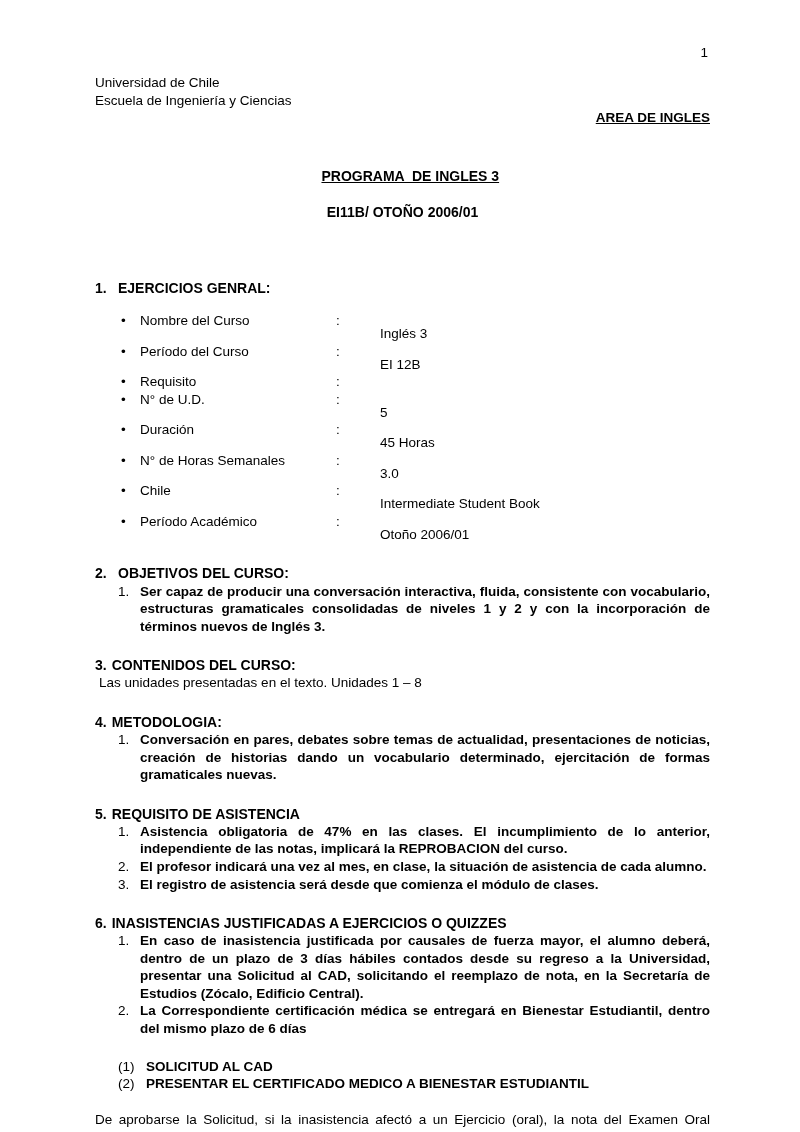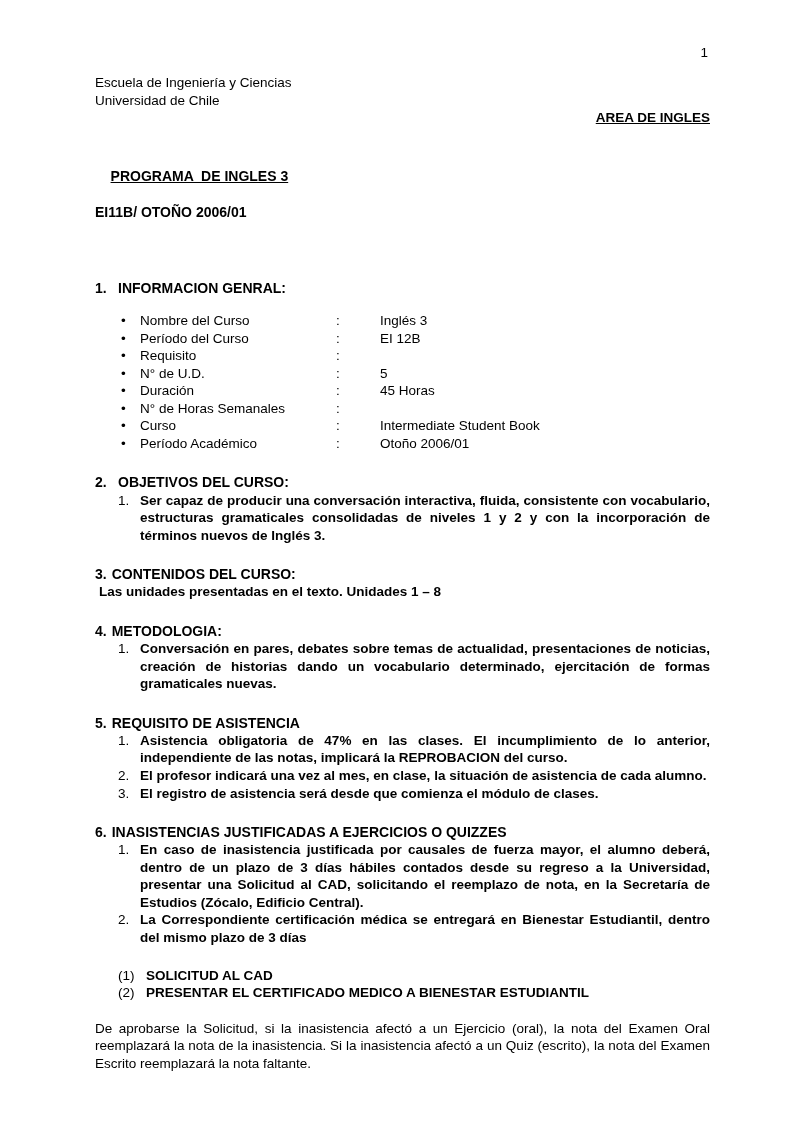--- a/index.html
+++ b/index.html
@@ -18,21 +18,21 @@
   }
   .page-number {
     position: absolute;
     top: 44px;
     right: 92px;
   }
   .bold { font-weight: bold; }
   .underline { text-decoration: underline; text-align: right; }
 
   .doc-title {
-    text-align: left;
+    text-align: center;
     margin-top: 22px;
     font-weight: bold;
     font-size: 14px;
     white-space: pre-wrap;
   }
   .doc-title .t-main { display: inline-block; text-decoration: underline; }
   .doc-title .t-sub  { display: block; }
 
   .sec { margin-top: 21px; }
   .sec-heading { display: flex; font-weight: bold; font-size: 14px; }
@@ -42,53 +42,53 @@
   .items { margin-left: 23px; }
   .num-item { display: flex; }
   .num-item .num { flex: none; width: 22px; }
   .num-item .itext { flex: 1; text-align: justify; font-weight: bold; }
 
   .info-rows { margin-top: 15px; }
   .info-row { display: flex; padding-left: 26px; }
   .info-row .bullet { flex: none; width: 19px; }
   .info-row .label  { flex: none; width: 196px; }
   .info-row .colon  { flex: none; width: 44px; }
-  .info-row .value  { flex: 1; }
+  .info-row .value  { flex: 1; margin-top: 13px; }
   .vline { display: block; }
 
-  .body-line { padding-left: 4px; font-weight: bold; }
+  .body-line { padding-left: 4px; }
 
   .tramites { margin-left: 23px; margin-top: 20px; }
   .tramites-heading { font-weight: bold; }
   .tramites .num-item .num { width: 28px; }
 
   .closing { margin-top: 18px; text-align: justify; }
 </style>
 </head>
 <body>
 
 <div class="page">
 
   <div class="page-number">1</div>
 
   <div>
+    <div class="header-line">Universidad de Chile</div>
     <div class="header-line">Escuela de Ingeniería y Ciencias</div>
-    <div class="header-line">Universidad de Chile</div>
     <div class="header-line bold underline">AREA DE INGLES</div>
   </div>
 
   <div class="doc-title">
     <span class="t-main">PROGRAMA  DE INGLES 3</span>
     <span class="t-sub">EI11B/ OTOÑO 2006/01</span>
   </div>
 
   <div class="sec">
     <div class="sec-heading">
       <span class="num">1.</span>
-      <span class="htext">INFORMACION GENRAL:</span>
+      <span class="htext">EJERCICIOS GENRAL:</span>
     </div>
     <div class="info-rows">
 
       <div class="info-row">
         <span class="bullet">•</span>
         <span class="label">Nombre del Curso</span>
         <span class="colon">:</span>
         <span class="value">Inglés 3</span>
       </div>
 
@@ -116,25 +116,26 @@
         <span class="bullet">•</span>
         <span class="label">Duración</span>
         <span class="colon">:</span>
         <span class="value">45 Horas</span>
       </div>
 
       <div class="info-row">
         <span class="bullet">•</span>
         <span class="label">N° de Horas Semanales</span>
         <span class="colon">:</span>
-      </div>
-
-      <div class="info-row">
-        <span class="bullet">•</span>
-        <span class="label">Curso</span>
+        <span class="value">3.0</span>
+      </div>
+
+      <div class="info-row">
+        <span class="bullet">•</span>
+        <span class="label">Chile</span>
         <span class="colon">:</span>
         <span class="value">Intermediate Student Book</span>
       </div>
 
       <div class="info-row">
         <span class="bullet">•</span>
         <span class="label">Período Académico</span>
         <span class="colon">:</span>
         <span class="value">Otoño 2006/01</span>
       </div>
@@ -202,21 +203,21 @@
       <span class="num">6.</span>
       <span class="htext">INASISTENCIAS JUSTIFICADAS A EJERCICIOS O QUIZZES</span>
     </div>
     <div class="items">
       <div class="num-item">
         <span class="num">1.</span>
         <div class="itext">En caso de inasistencia justificada por causales de fuerza mayor, el alumno deberá, dentro  de un plazo de 3 días hábiles contados desde su regreso a la Universidad, presentar una Solicitud al CAD, solicitando el reemplazo de nota, en la Secretaría de Estudios (Zócalo, Edificio Central).</div>
       </div>
       <div class="num-item">
         <span class="num">2.</span>
-        <div class="itext">La Correspondiente certificación médica se entregará en Bienestar Estudiantil, dentro del mismo plazo de 3 días</div>
+        <div class="itext">La Correspondiente certificación médica se entregará en Bienestar Estudiantil, dentro del mismo plazo de 6 días</div>
       </div>
     </div>
   </div>
 
   <div class="tramites">
     <div class="num-item">
       <span class="num">(1)</span>
       <div class="itext">SOLICITUD AL CAD</div>
     </div>
     <div class="num-item">

